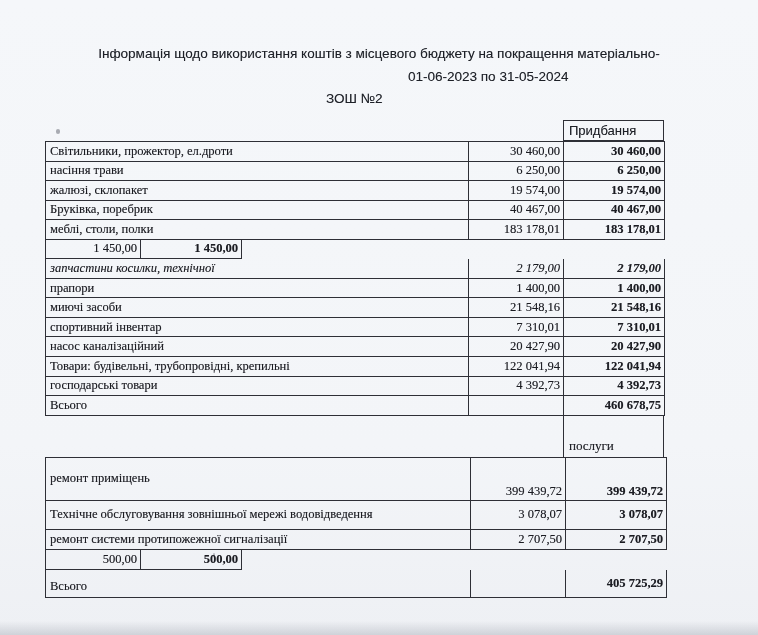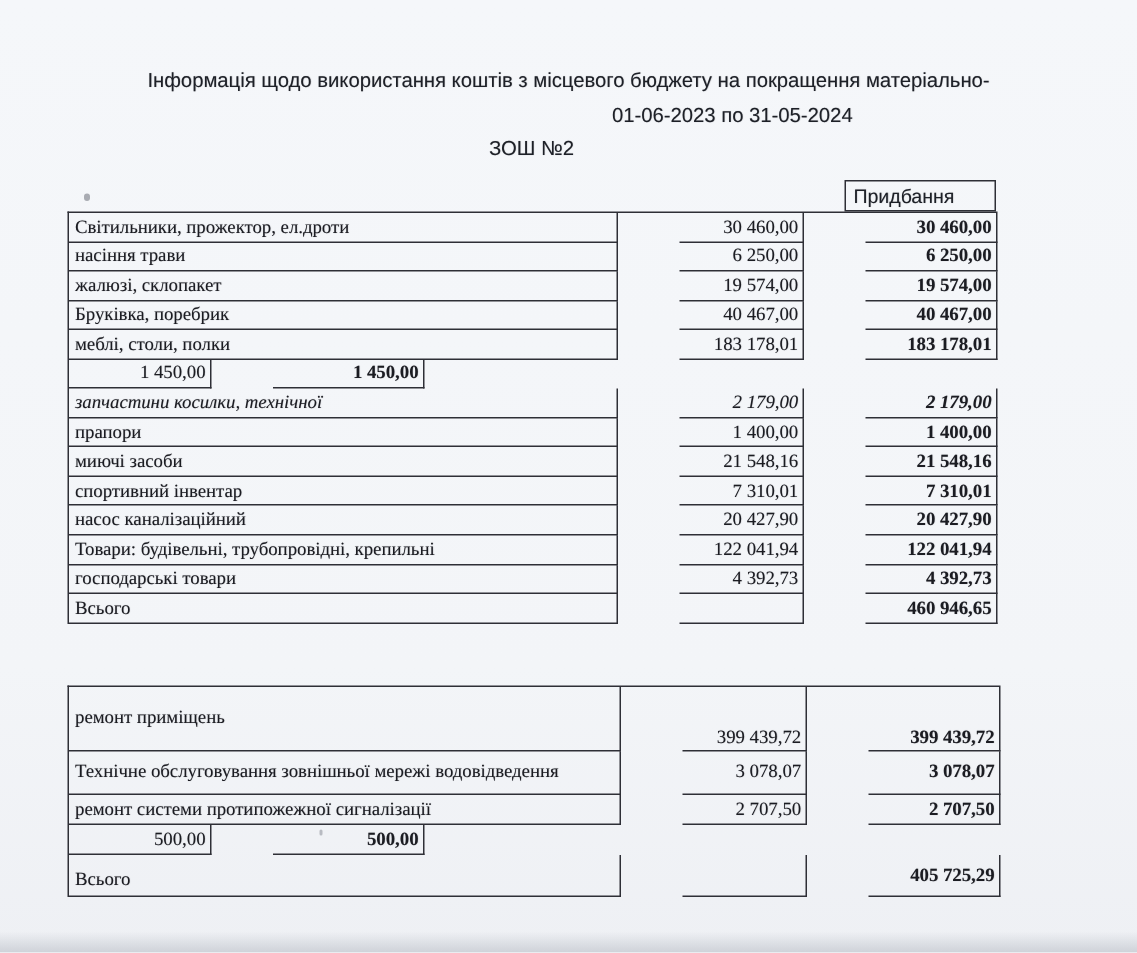--- a/index.html
+++ b/index.html
@@ -38,21 +38,21 @@
   .hdr-pridbannia {
     position:absolute; top:120px; left:563px; width:101px; height:21px;
     border:1.2px solid #2e2f36; box-sizing:border-box;
     font-family:Liberation Sans, sans-serif; font-size:13px; color:#1d2027;
     display:flex; align-items:center; padding-left:5px;
   }
   .t1 {
     position:absolute; top:141px; left:45px; width:619px;
     border-top:1.2px solid #2e2f36; border-left:1.2px solid #2e2f36; box-sizing:content-box;
   }
-  .t-row { display:flex; height:19.55px;gap:41px; }
+  .t-row { display:flex; height:19.55px; }
   .c {
     border-right:1.2px solid #2e2f36; border-bottom:1.2px solid #2e2f36;
     box-sizing:border-box; display:flex; align-items:center;
     font-size:12.5px; line-height:1.05; overflow:hidden;
   }
   .c-label { width:423px; padding-left:4px; }
   .c-a1 { width:95px;  justify-content:flex-end; padding-right:3px; }
   .c-a2 { width:101px; justify-content:flex-end; padding-right:3px; font-weight:bold; }
   .italic .c { font-style:italic; }
 
@@ -165,24 +165,25 @@
       <div class="c c-a2 txt">122 041,94</div>
     </div>
     <div class="t-row">
       <div class="c c-label txt">господарські товари</div>
       <div class="c c-a1 txt">4 392,73</div>
       <div class="c c-a2 txt">4 392,73</div>
     </div>
     <div class="t-row">
       <div class="c c-label txt">Всього</div>
       <div class="c c-a1 txt"></div>
-      <div class="c c-a2 txt">460 946,65</div>
+      <div class="c c-a2 txt">460 678,75</div>
     </div>
   </div>
 
+  <div class="poslugy-box txt">послуги</div>
 
   <div class="t2">
     <div class="t-row r-tall">
       <div class="c c-label txt">ремонт приміщень</div>
       <div class="c c-a1 txt">399 439,72</div>
       <div class="c c-a2 txt">399 439,72</div>
     </div>
     <div class="t-row r-med">
       <div class="c c-label txt">Технічне обслуговування зовнішньої мережі водовідведення</div>
       <div class="c c-a1 txt">3 078,07</div>

